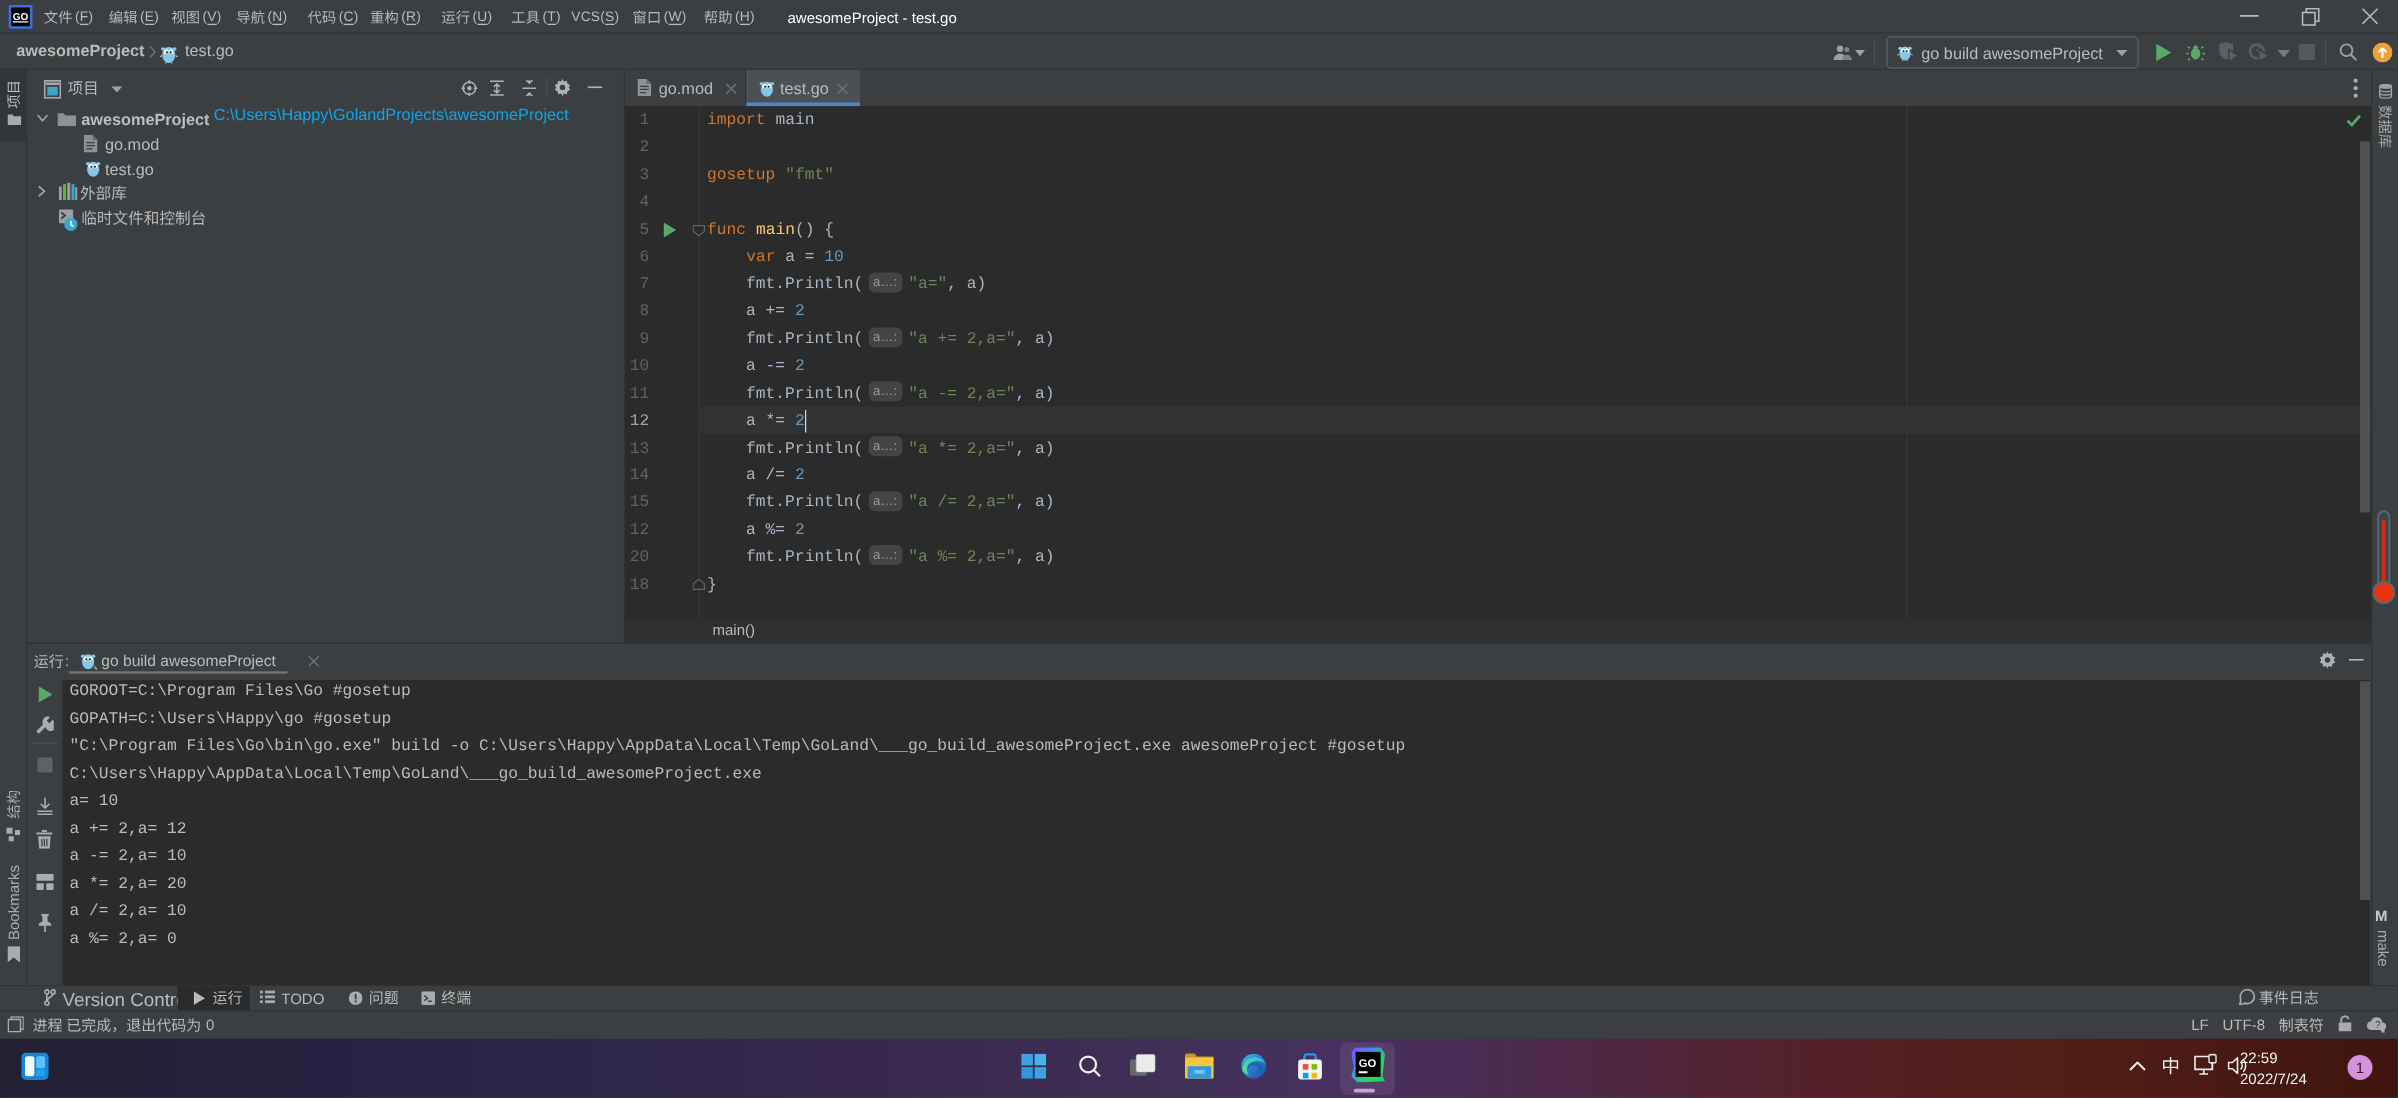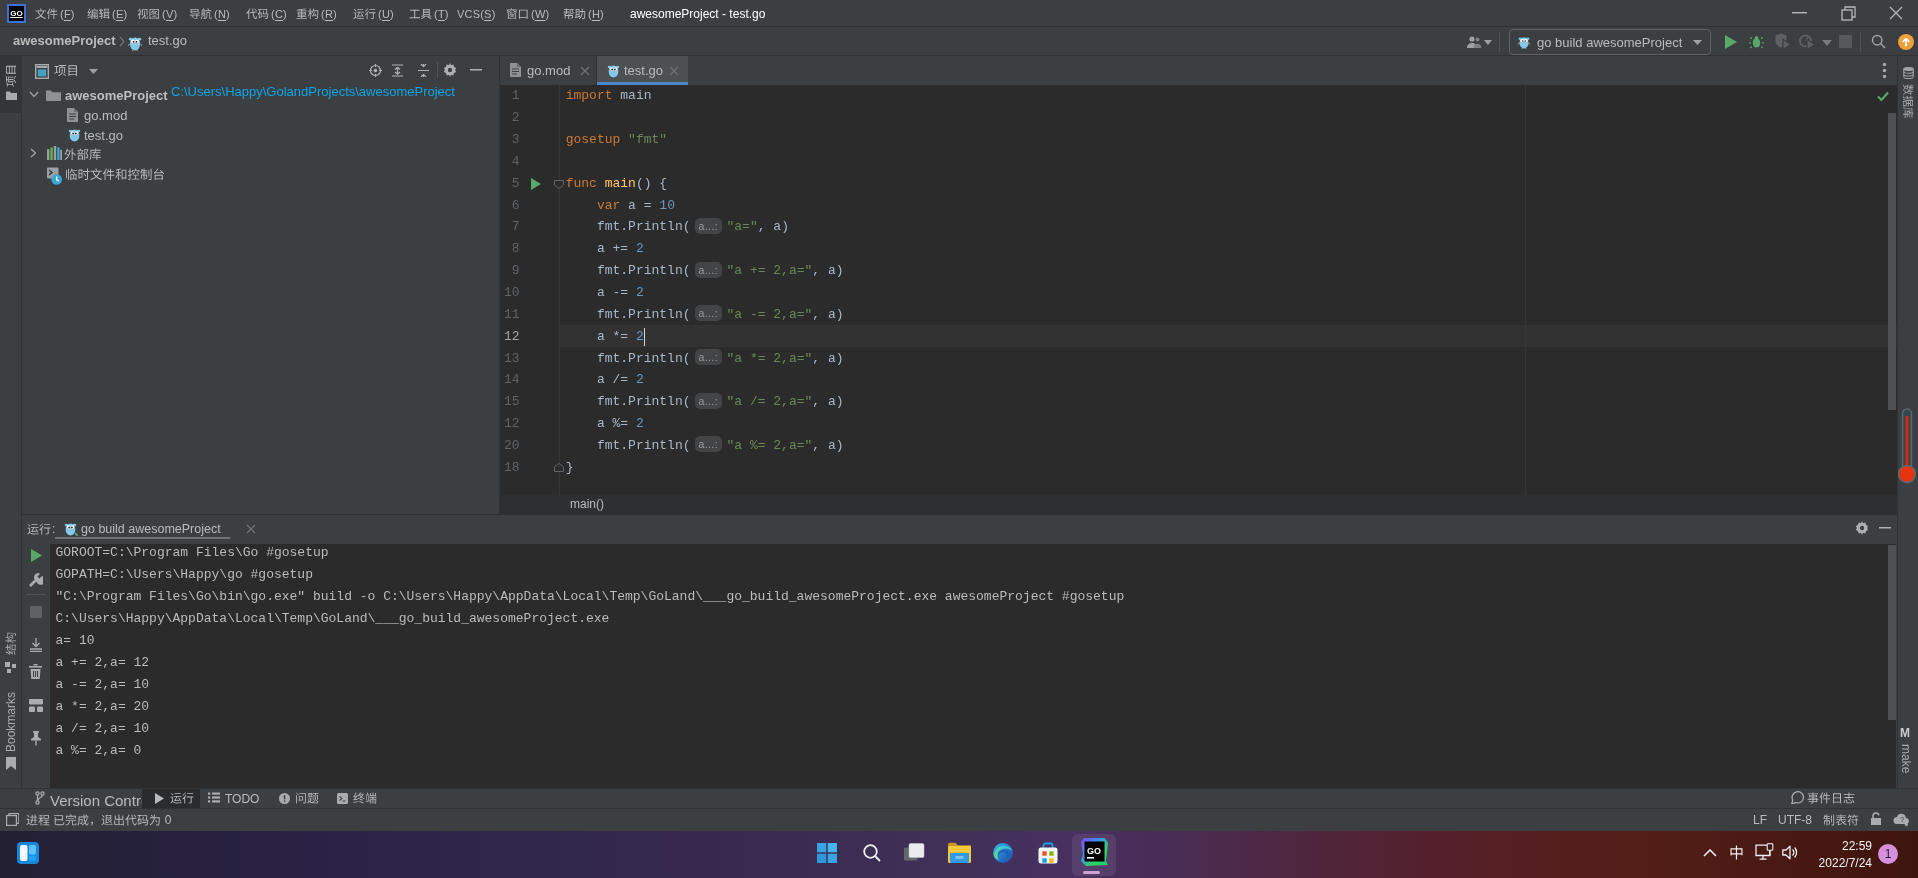--- a/index.html
+++ b/index.html
@@ -677,13 +677,13 @@
     <path d="M1 2.2h13.8v10.3H1z"></path>
     <path d="M4.5 16.2h7M8 12.8v3.2"></path>
     <rect x="12.2" y="0.8" width="5.6" height="6.4" rx="0.8" fill="#3a1a16" stroke="#edeef0" stroke-width="1.1"></rect>
     <path d="M13.8 0.8V-0.8M16.2 0.8V-0.8" stroke-width="1"></path>
     <path d="M15 7.2v5.5" stroke-width="1.1"></path>
   </svg>
 <svg class="a" style="left:1782px;top:845px" width="17" height="15" viewBox="0 0 17 15">
     <path d="M0.8 5H4l4-3.8v12.6L4 10H0.8z" fill="none" stroke="#edeef0" stroke-width="1.3" stroke-linejoin="round"></path>
     <path d="M10.5 4.5a4.4 4.4 0 010 6M12.6 2.5a7.4 7.4 0 010 10" fill="none" stroke="#edeef0" stroke-width="1.3"></path>
   </svg>
-<div class="a" style="left:1792px;top:838px;width:80px;text-align:right;font-size:12px;color:#f2f3f4;line-height:16.5px">22:59<br>2022/7/24</div>
+<div class="a" style="left:1792px;top:838px;width:80px;text-align:left;font-size:12px;color:#f2f3f4;line-height:16.5px">22:59<br>2022/7/24</div>
 <div class="a" style="left:1878px;top:844px;width:20px;height:20px;border-radius:50%;background:#d791dc;display:flex;align-items:center;justify-content:center;font-size:12px;color:#28183a">1</div>
 </body></html>

